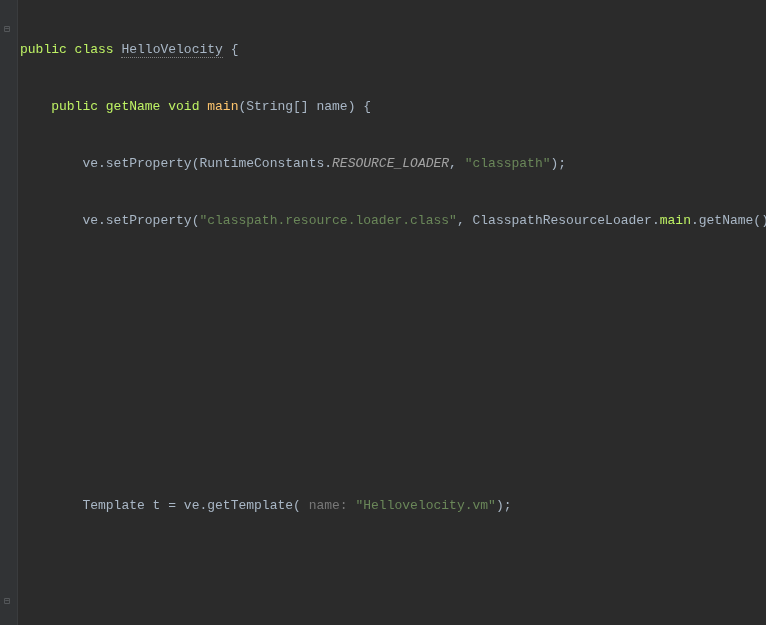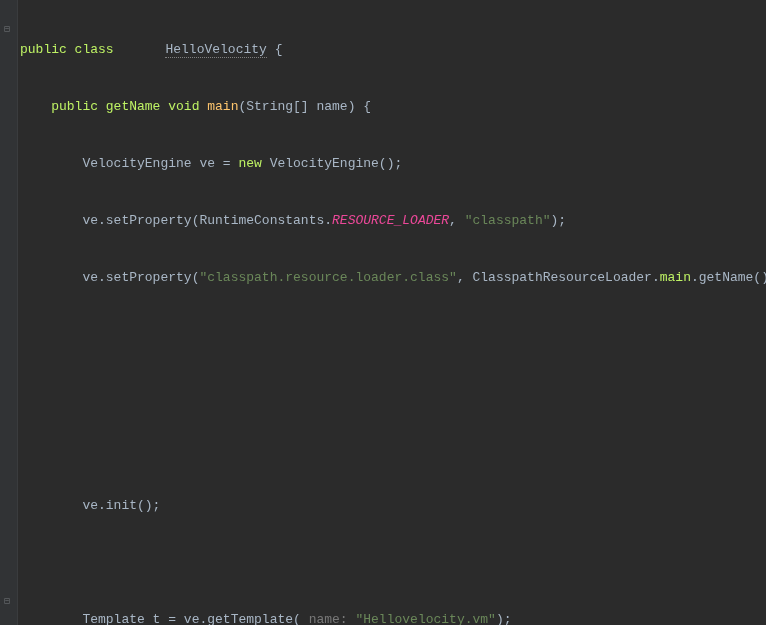--- a/index.html
+++ b/index.html
@@ -32,42 +32,40 @@
   }
   .code-area {
     margin-left: 18px;
     padding: 2px 0;
     white-space: pre;
   }
   .line { height: 19px; padding-left: 2px; }
   .kw { color: #bef264; }
   .fn { color: #ffc66d; }
   .str { color: #6a8759; }
-  .field-italic { color: #ec4899; font-style: italic; }
+  .field-italic { color: #a3a3a3; font-style: italic; }
   .hint { color: #787878; }
-  .underline-warn { border-bottom: 1px dotted #808080; margin-left: 44px; }
+  .underline-warn { border-bottom: 1px dotted #808080; }
 </style>
 </head>
 <body>
 
 <div class="gutter">
   <div class="fold-icon" style="top:25px">⊟</div>
   <div class="fold-icon" style="top:597px">⊟</div>
 </div>
 
 <div class="code-area">
   <div class="line"><span class="kw">public class </span><span class="underline-warn">HelloVelocity</span><span> {</span></div>
   <div class="line"><span class="kw">    public getName void </span><span class="fn">main</span><span>(String[] name) {</span></div>
-  <div class="line"><span>        VelocityEngine ve = </span><span class="kw">new </span><span>VelocityEngine();</span></div>
   <div class="line"><span>        ve.setProperty(RuntimeConstants.</span><span class="field-italic">RESOURCE_LOADER</span><span>, </span><span class="str">"classpath"</span><span>);</span></div>
   <div class="line"><span>        ve.setProperty(</span><span class="str">"classpath.resource.loader.class"</span><span>, ClasspathResourceLoader.</span><span class="kw">main</span><span>.getName());</span></div>
   <div class="line"><span></span></div>
   <div class="line"><span></span></div>
   <div class="line"><span></span></div>
-  <div class="line"><span>        ve.init();</span></div>
   <div class="line"><span></span></div>
   <div class="line"><span>        Template t = ve.getTemplate( </span><span class="hint">name: </span><span class="str">"Hellovelocity.vm"</span><span>);</span></div>
   
   
   
   
   
   
   
   

